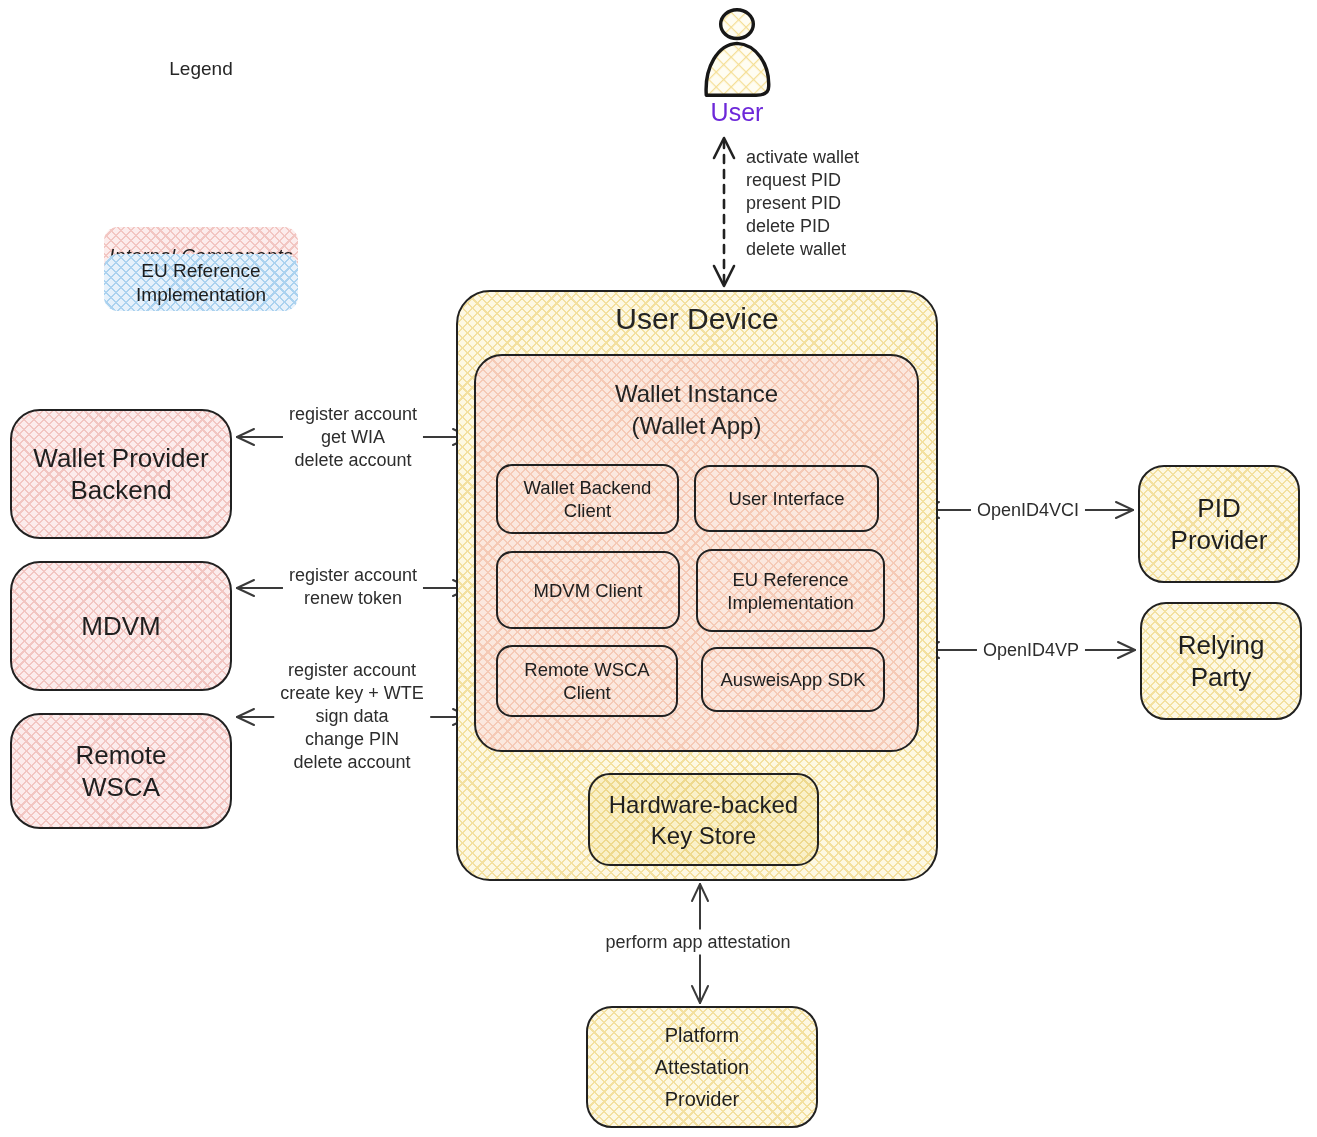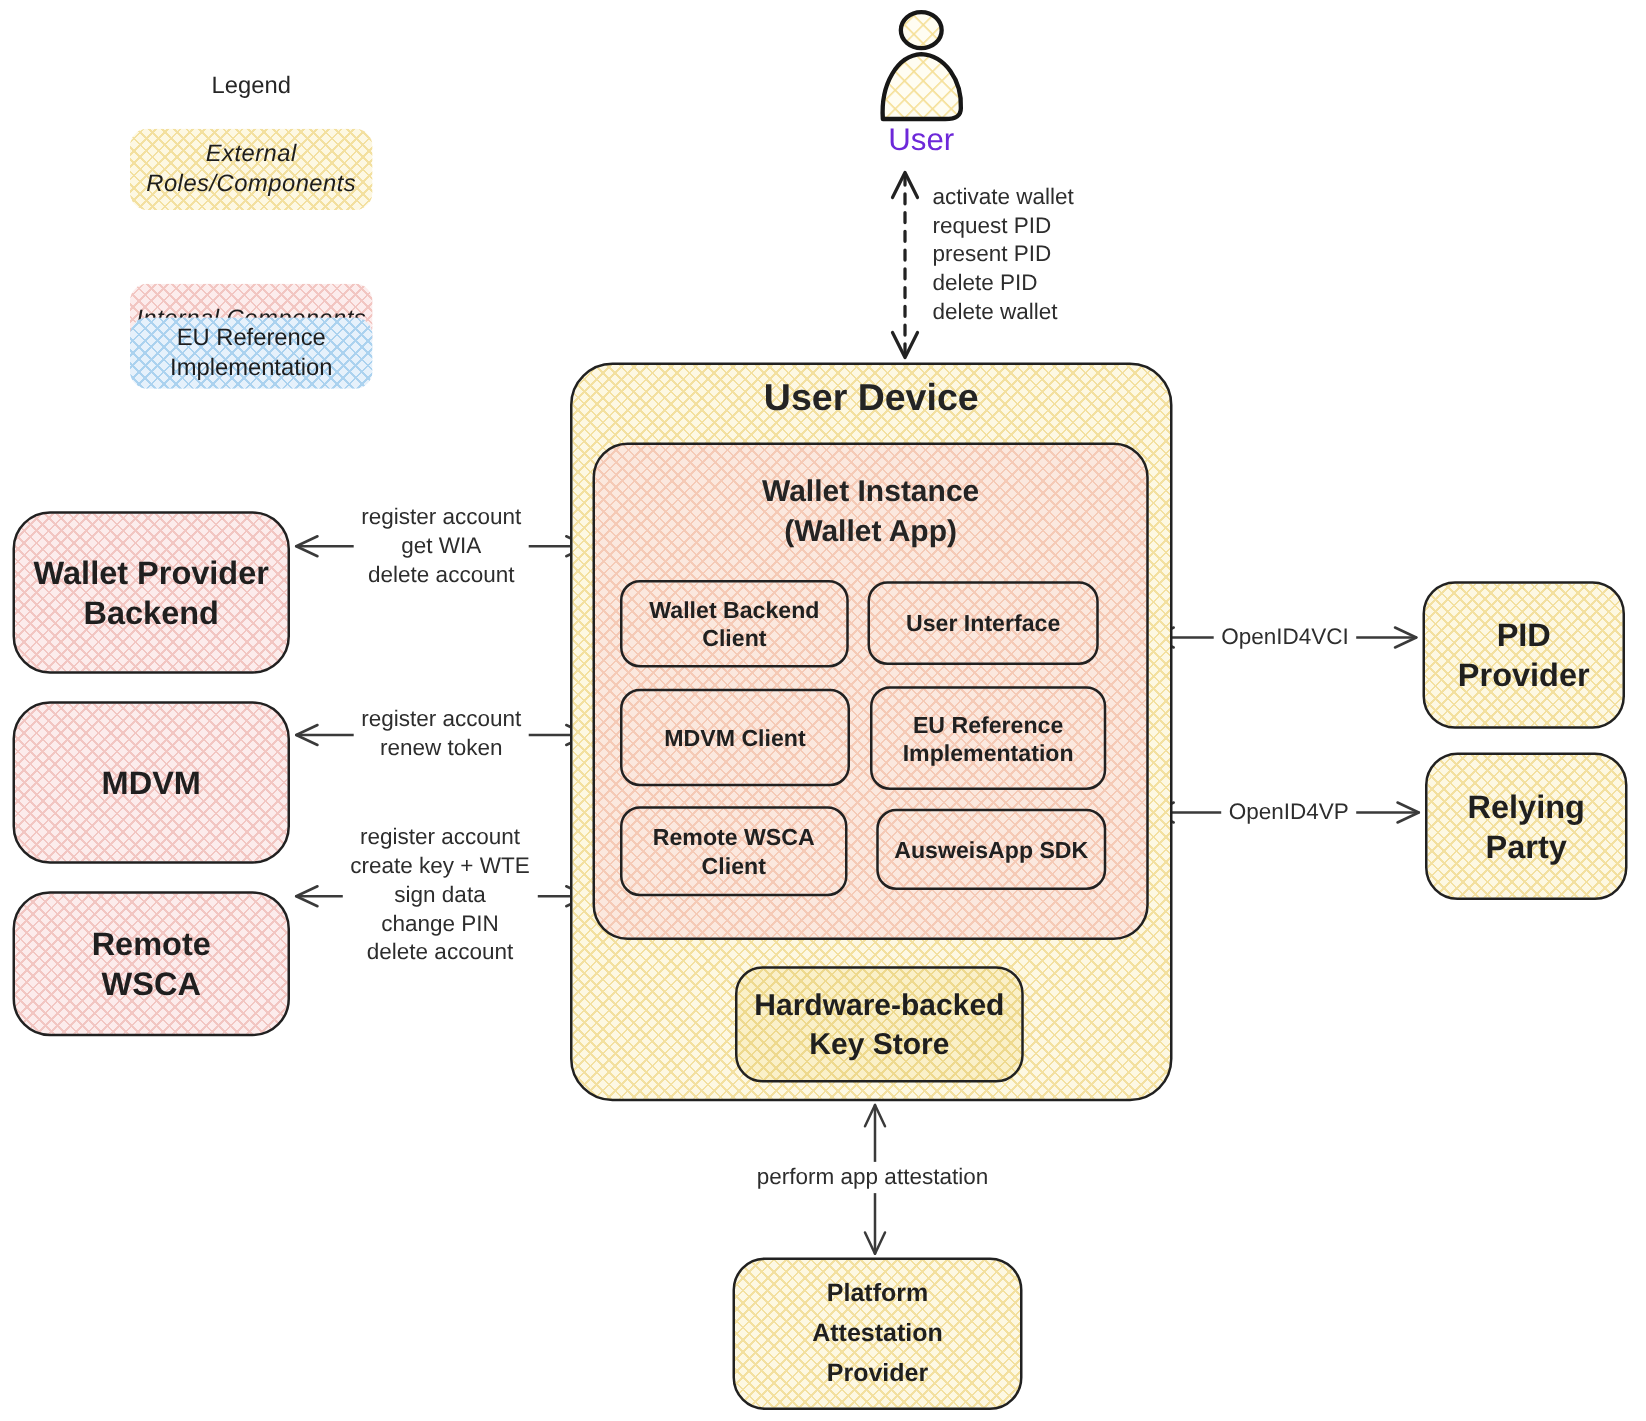--- a/index.html
+++ b/index.html
@@ -34,21 +34,21 @@
   }
   .hatch-blue{
     background-color:var(--blue-fill,#e6f1fb);
     background-image:
       repeating-linear-gradient(45deg,  var(--blue-hatch,#abd2ef) 0 1.5px, transparent 1.5px 7px),
       repeating-linear-gradient(135deg, var(--blue-hatch,#abd2ef) 0 1.5px, transparent 1.5px 7px);
   }
   
   .box{position:absolute;box-sizing:border-box;border:2px solid var(--border,#212121);
        display:flex;align-items:center;justify-content:center;text-align:center;
-       white-space:pre-line;font-weight:bold;}
+       white-space:pre-line;}
   .big-label{font-size:26px;line-height:32px;}
   
   .legend-title{position:absolute;left:104px;top:58px;width:194px;text-align:center;
                 font-size:19px;color:#262626;}
   .legend-item{position:absolute;left:104px;width:194px;border-radius:14px;
                display:flex;align-items:center;justify-content:center;text-align:center;
                white-space:pre-line;font-size:19px;line-height:24px;color:#1d1d1d;}
   .legend-hand{font-style:italic;letter-spacing:.4px;}
   .legend-external{top:103px;height:65px;}
   .legend-internal{top:183px;height:57px;}
@@ -140,22 +140,20 @@
     </g>
 
     <g>
       <line x1="700" y1="884" x2="700" y2="1003"></line>
       <path d="M692 901 L700 884 L708 901"></path>
       <path d="M692 986 L700 1003 L708 986"></path>
     </g>
   </svg>
 
   <div class="legend-title">Legend</div>
-  <div class="legend-item legend-external hatch-yellow legend-hand">External
-Roles/Components</div>
   <div class="legend-item legend-internal hatch-pink legend-hand">Internal Components</div>
   <div class="legend-item legend-eu hatch-blue">EU Reference
 Implementation</div>
 
   <svg class="user-icon" viewBox="0 0 90 100">
     <defs>
       <pattern id="userHatch" width="11" height="11" patternUnits="userSpaceOnUse" patternTransform="rotate(45)">
         <rect width="11" height="11" fill="#fffdf2"></rect>
         <path d="M0 0H11M0 0V11" stroke="#f5df96" stroke-width="2.6"></path>
       </pattern>

